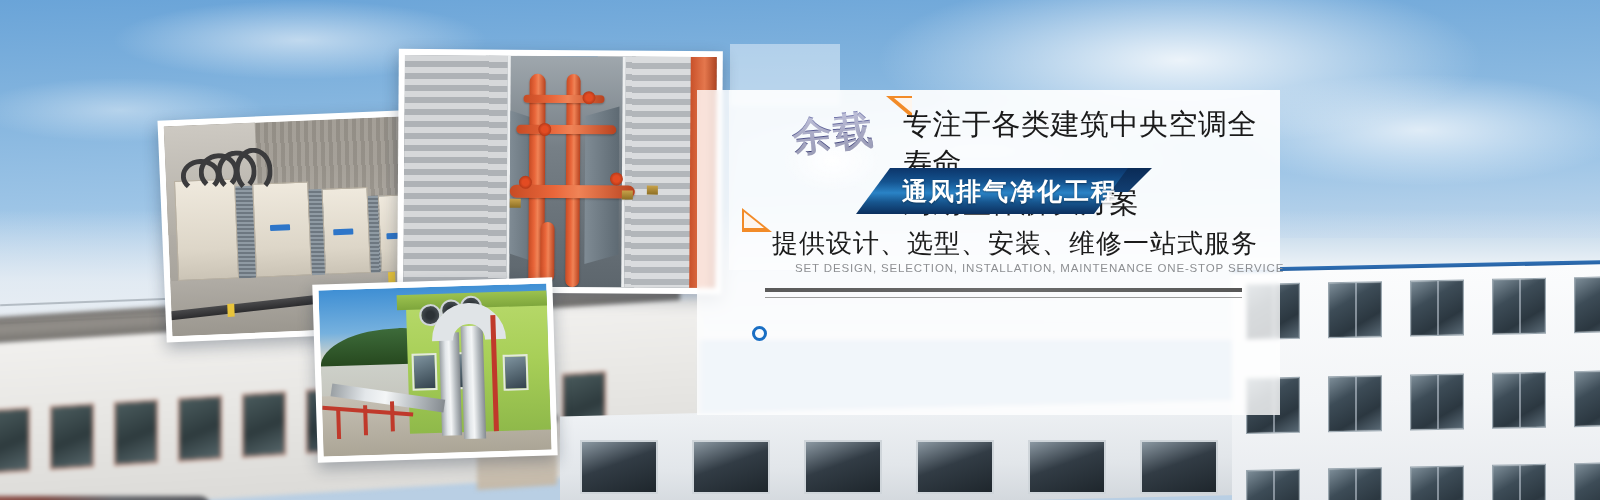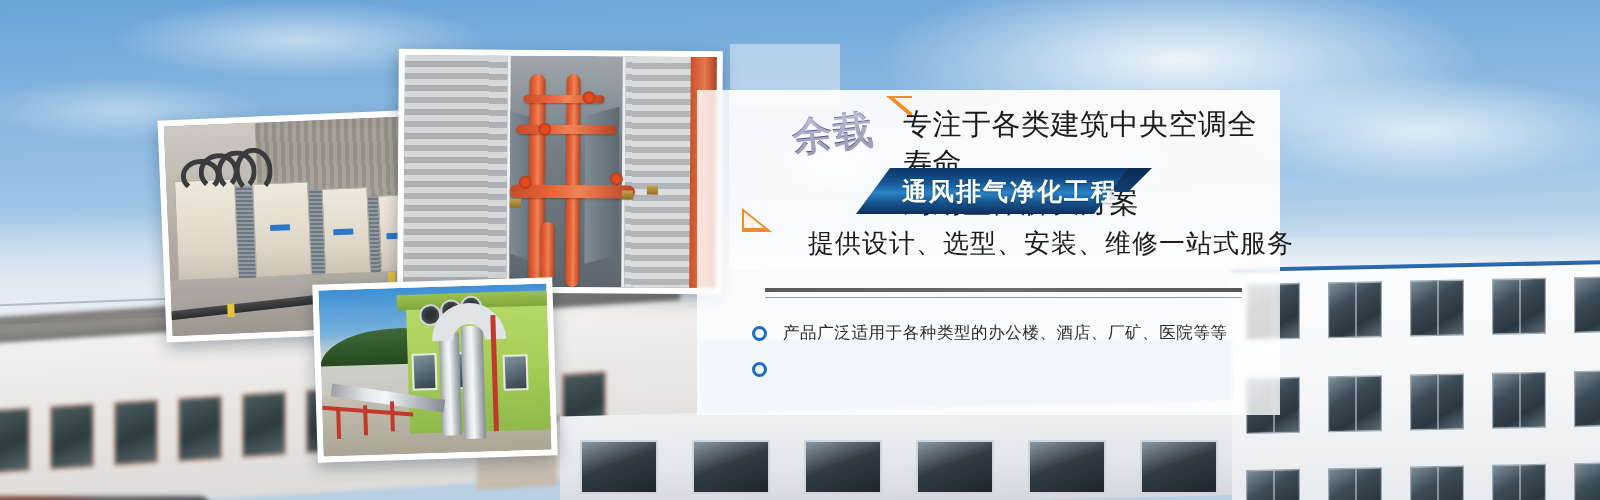--- a/index.html
+++ b/index.html
@@ -248,21 +248,21 @@
     clip-path:polygon(0 0, 44px 0, 20px 24px, 0 24px);
   }
   .ribbon-label{
     position:absolute; left:46px; top:0; height:46px; line-height:46px;
     color:#fff; font-size:25px; font-weight:600; letter-spacing:2px;
     text-shadow:0 1px 2px rgba(0,0,0,.35);
   }
 
   
   .subhead{
-    position:absolute; left:808px; top:226px; width:500px;
+    position:absolute; left:772px; top:226px; width:500px;
     font-size:26px; color:#1c1c1c; letter-spacing:1px; font-weight:500;
   }
   .subhead-en{
     position:absolute; left:795px; top:262px; width:470px;
     font-size:11.5px; color:#8d8f92; letter-spacing:.85px; white-space:nowrap;
   }
 
   
   .divider-thick{
     position:absolute; left:765px; top:288px; width:477px; height:4px;
@@ -459,27 +459,24 @@
     <span class="l2">周期整体解决方案</span>
   </div>
 
   <div class="ribbon-wrap">
     <div class="ribbon-tail"></div>
     <div class="ribbon"></div>
     <div class="ribbon-label">通风排气净化工程</div>
   </div>
 
   <div class="subhead">提供设计、选型、安装、维修一站式服务</div>
+  <div class="subhead-en">SET DESIGN, SELECTION, INSTALLATION, MAINTENANCE ONE-STOP SERVICE</div>
 
   <div class="divider-thick"></div>
   <div class="divider-thin"></div>
 
   <div class="bullets">
     <div class="bullet">
       <span class="bullet-dot"></span>
-      <span class="bullet-text">产品广泛适用于各种类型的办公楼、酒店、厂矿、医院等等</span>
-    </div>
-    <div class="bullet">
-      <span class="bullet-dot"></span>
     </div>
   </div>
 
 </div>
 
 </body></html>

